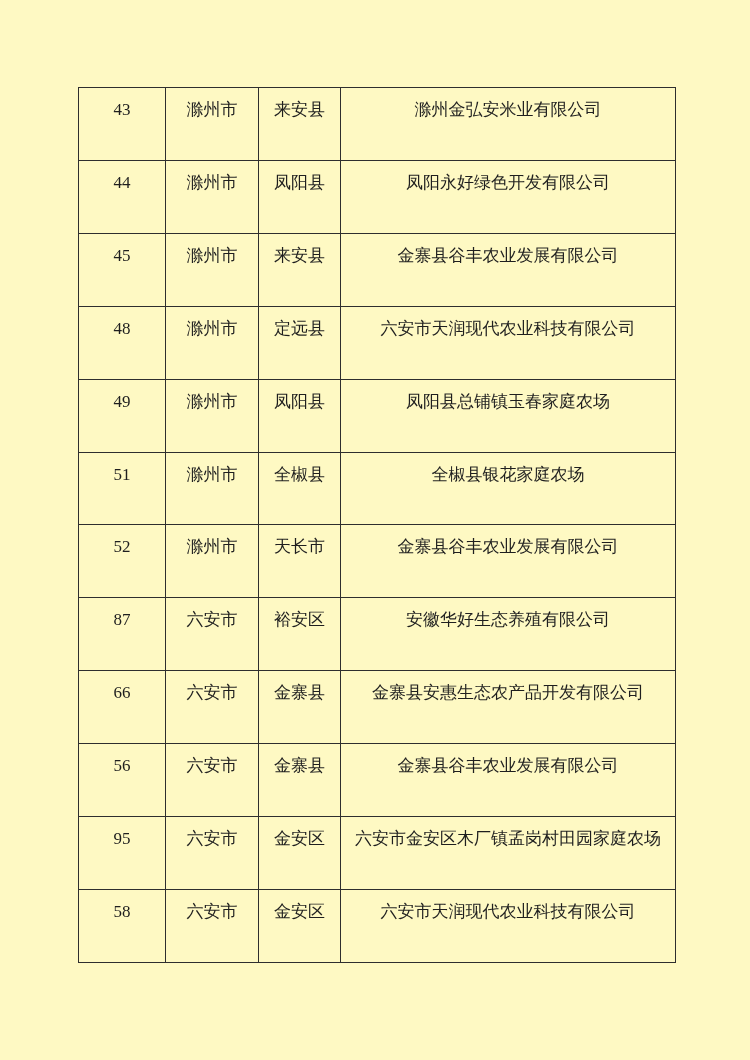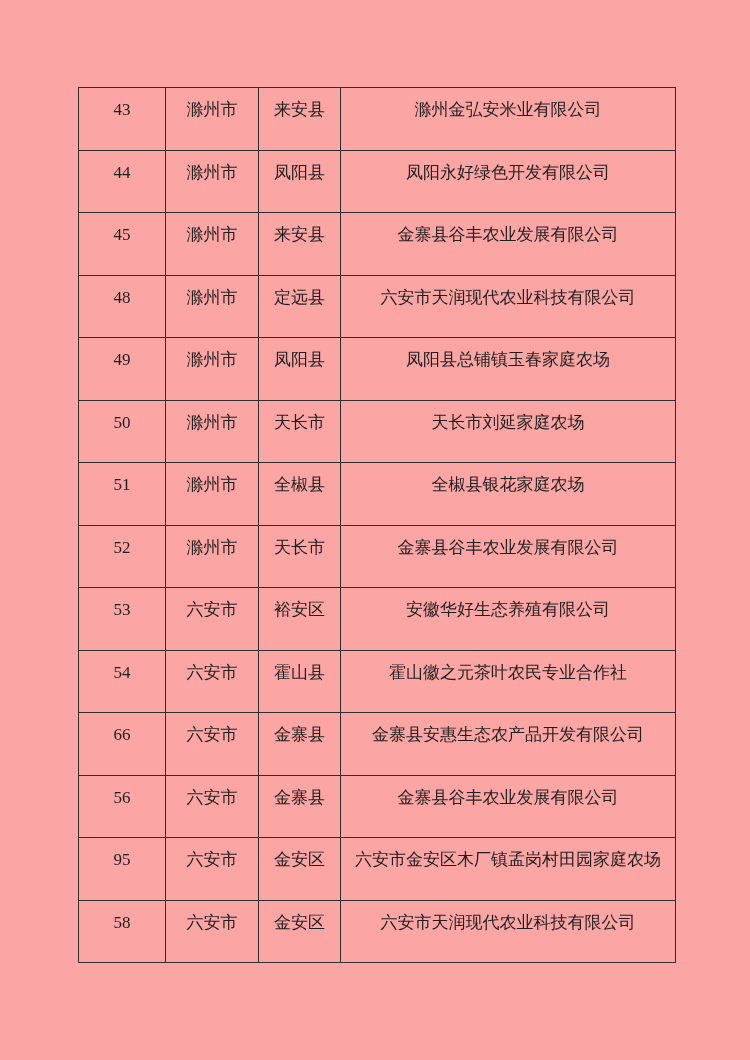--- a/index.html
+++ b/index.html
@@ -4,21 +4,21 @@
 <style>
   html, body {
     margin: 0;
     padding: 0;
     background: #ffffff;
   }
   .page {
     position: relative;
     width: 750px;
     height: 1060px;
-    background: #fca5a5;
+    background: #fef9c3;
     overflow: hidden;
     font-family: "Liberation Serif", "DejaVu Serif", serif;
   }
   table.org-table {
     position: absolute;
     left: 78px;
     top: 87px;
     width: 597px;
     height: 876px;
     border-collapse: collapse;
@@ -79,48 +79,36 @@
           <td>定远县</td>
           <td>六安市天润现代农业科技有限公司</td>
         </tr>
         <tr>
           <td>49</td>
           <td>滁州市</td>
           <td>凤阳县</td>
           <td>凤阳县总铺镇玉春家庭农场</td>
         </tr>
         <tr>
-          <td>50</td>
-          <td>滁州市</td>
-          <td>天长市</td>
-          <td>天长市刘延家庭农场</td>
-        </tr>
-        <tr>
           <td>51</td>
           <td>滁州市</td>
           <td>全椒县</td>
           <td>全椒县银花家庭农场</td>
         </tr>
         <tr>
           <td>52</td>
           <td>滁州市</td>
           <td>天长市</td>
           <td>金寨县谷丰农业发展有限公司</td>
         </tr>
         <tr>
-          <td>53</td>
+          <td>87</td>
           <td>六安市</td>
           <td>裕安区</td>
           <td>安徽华好生态养殖有限公司</td>
-        </tr>
-        <tr>
-          <td>54</td>
-          <td>六安市</td>
-          <td>霍山县</td>
-          <td>霍山徽之元茶叶农民专业合作社</td>
         </tr>
         <tr>
           <td>66</td>
           <td>六安市</td>
           <td>金寨县</td>
           <td>金寨县安惠生态农产品开发有限公司</td>
         </tr>
         <tr>
           <td>56</td>
           <td>六安市</td>

